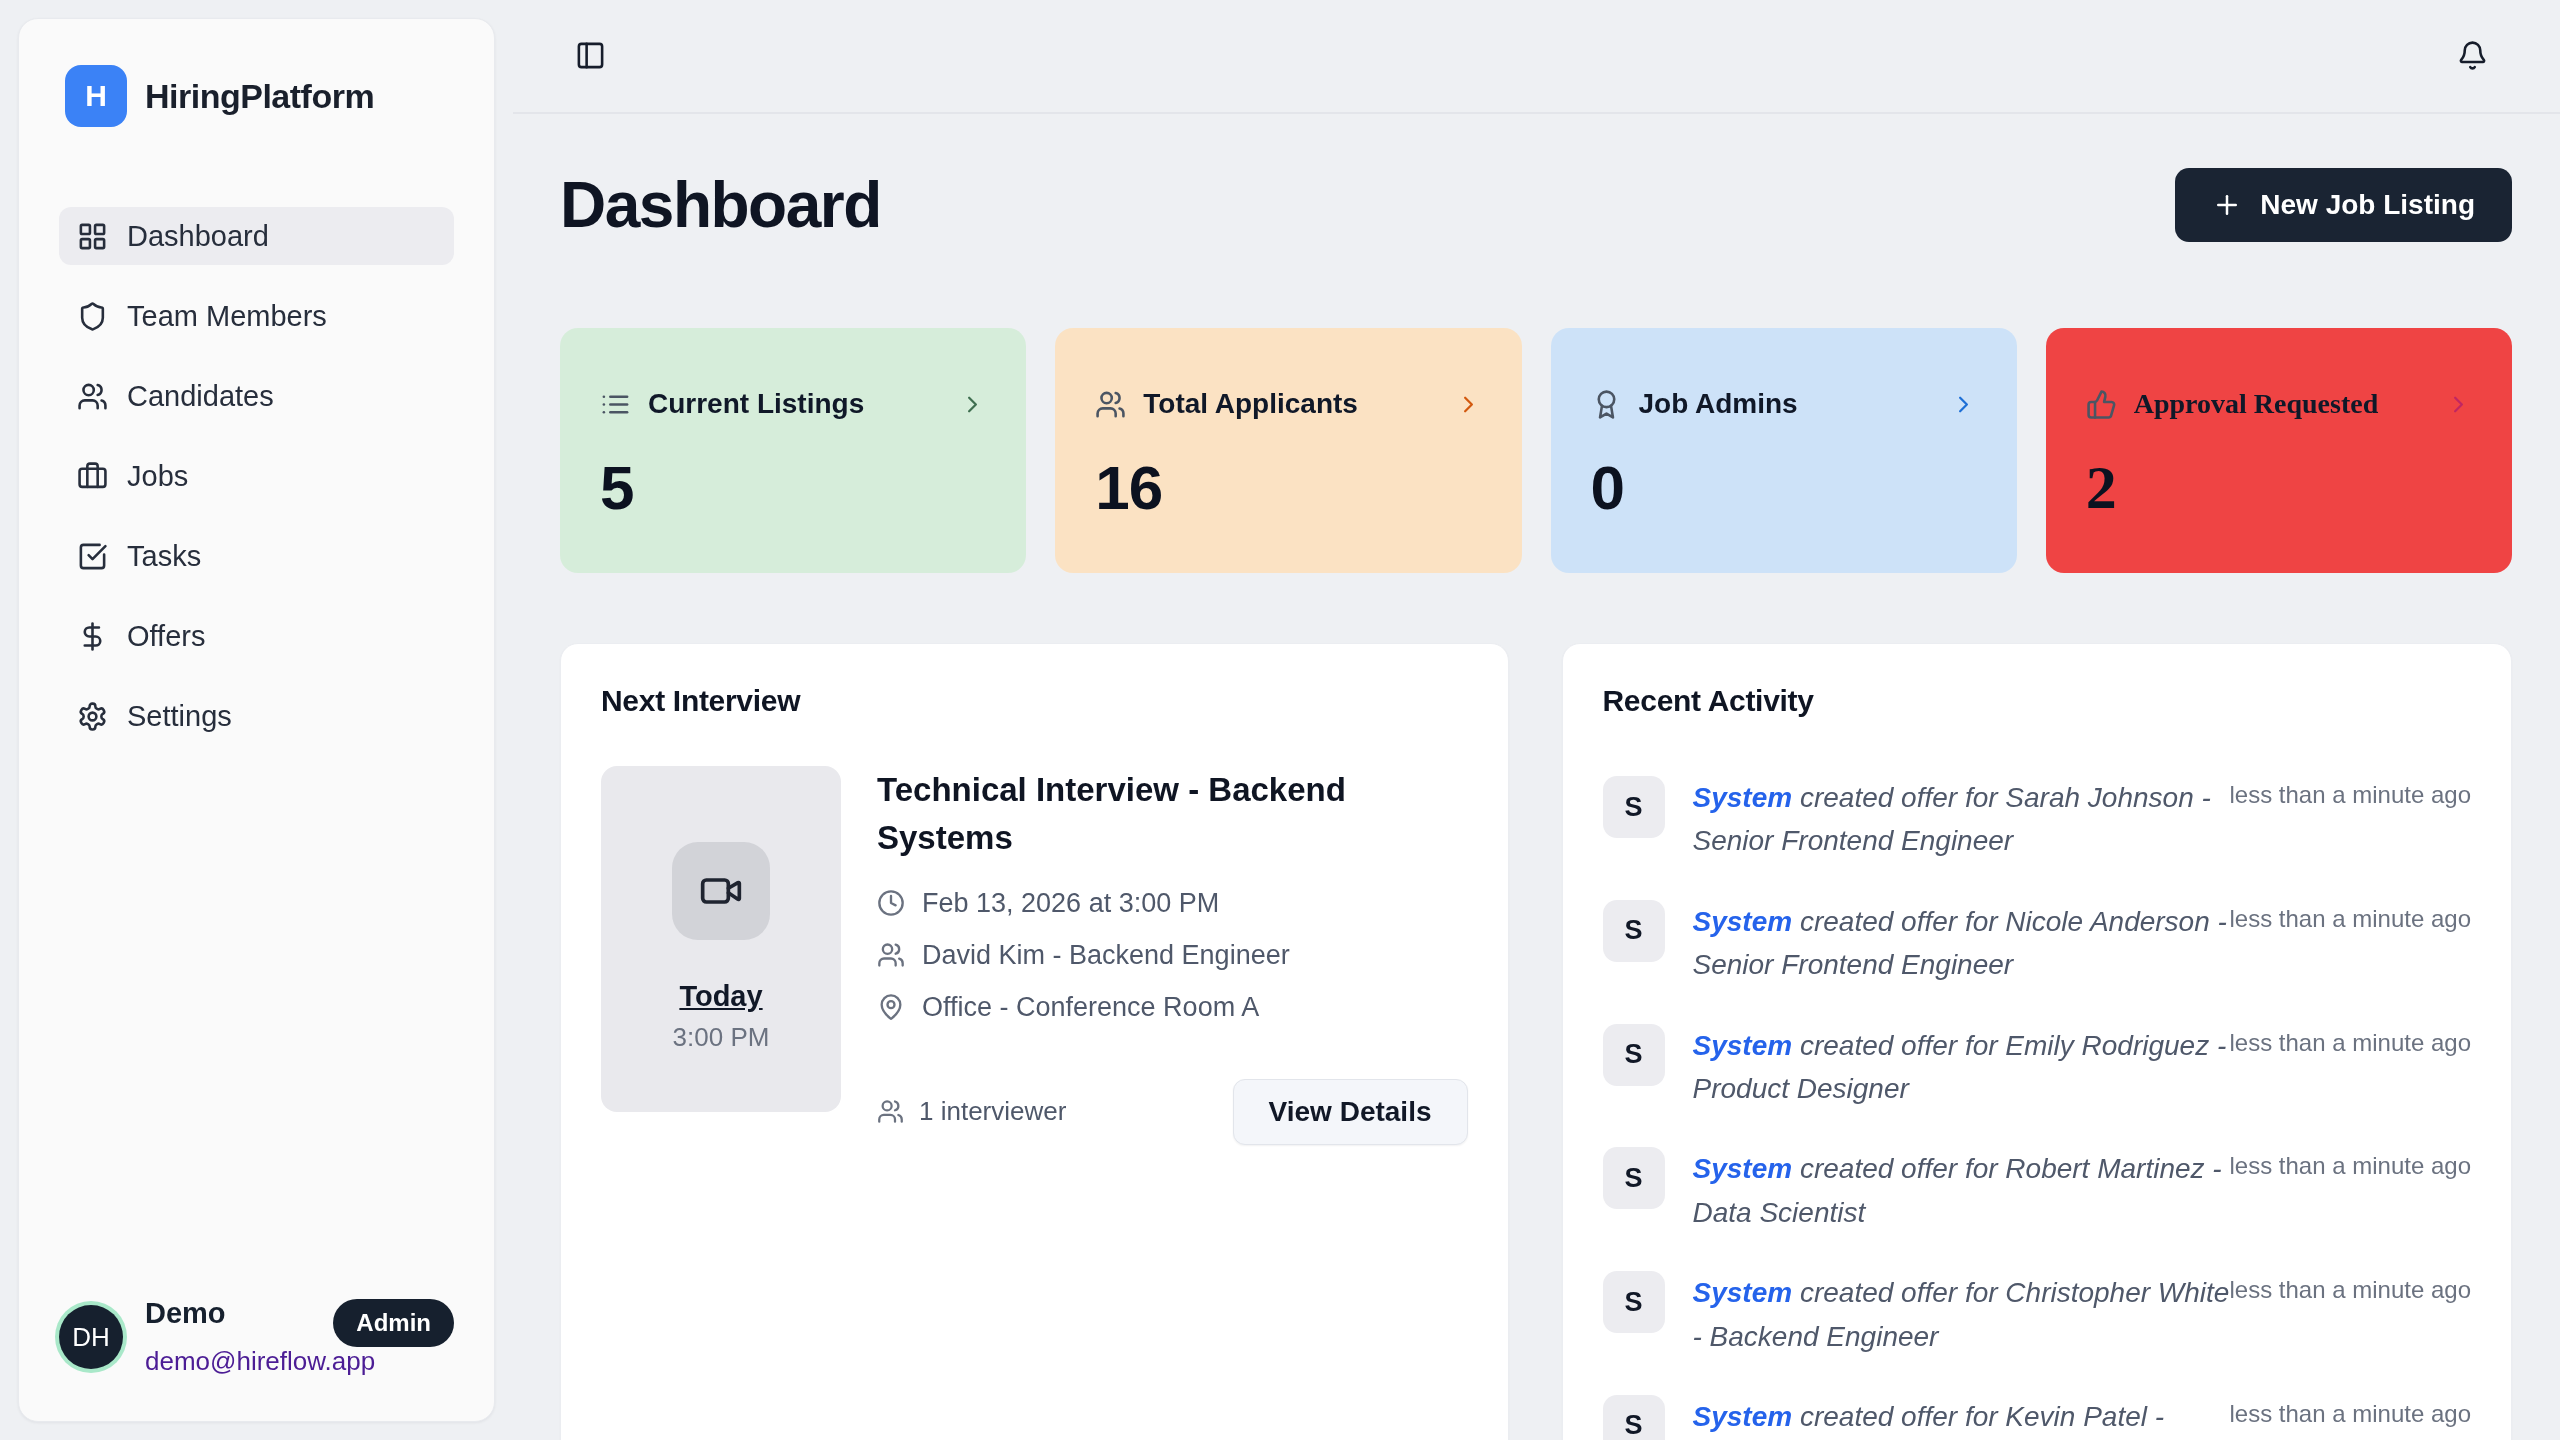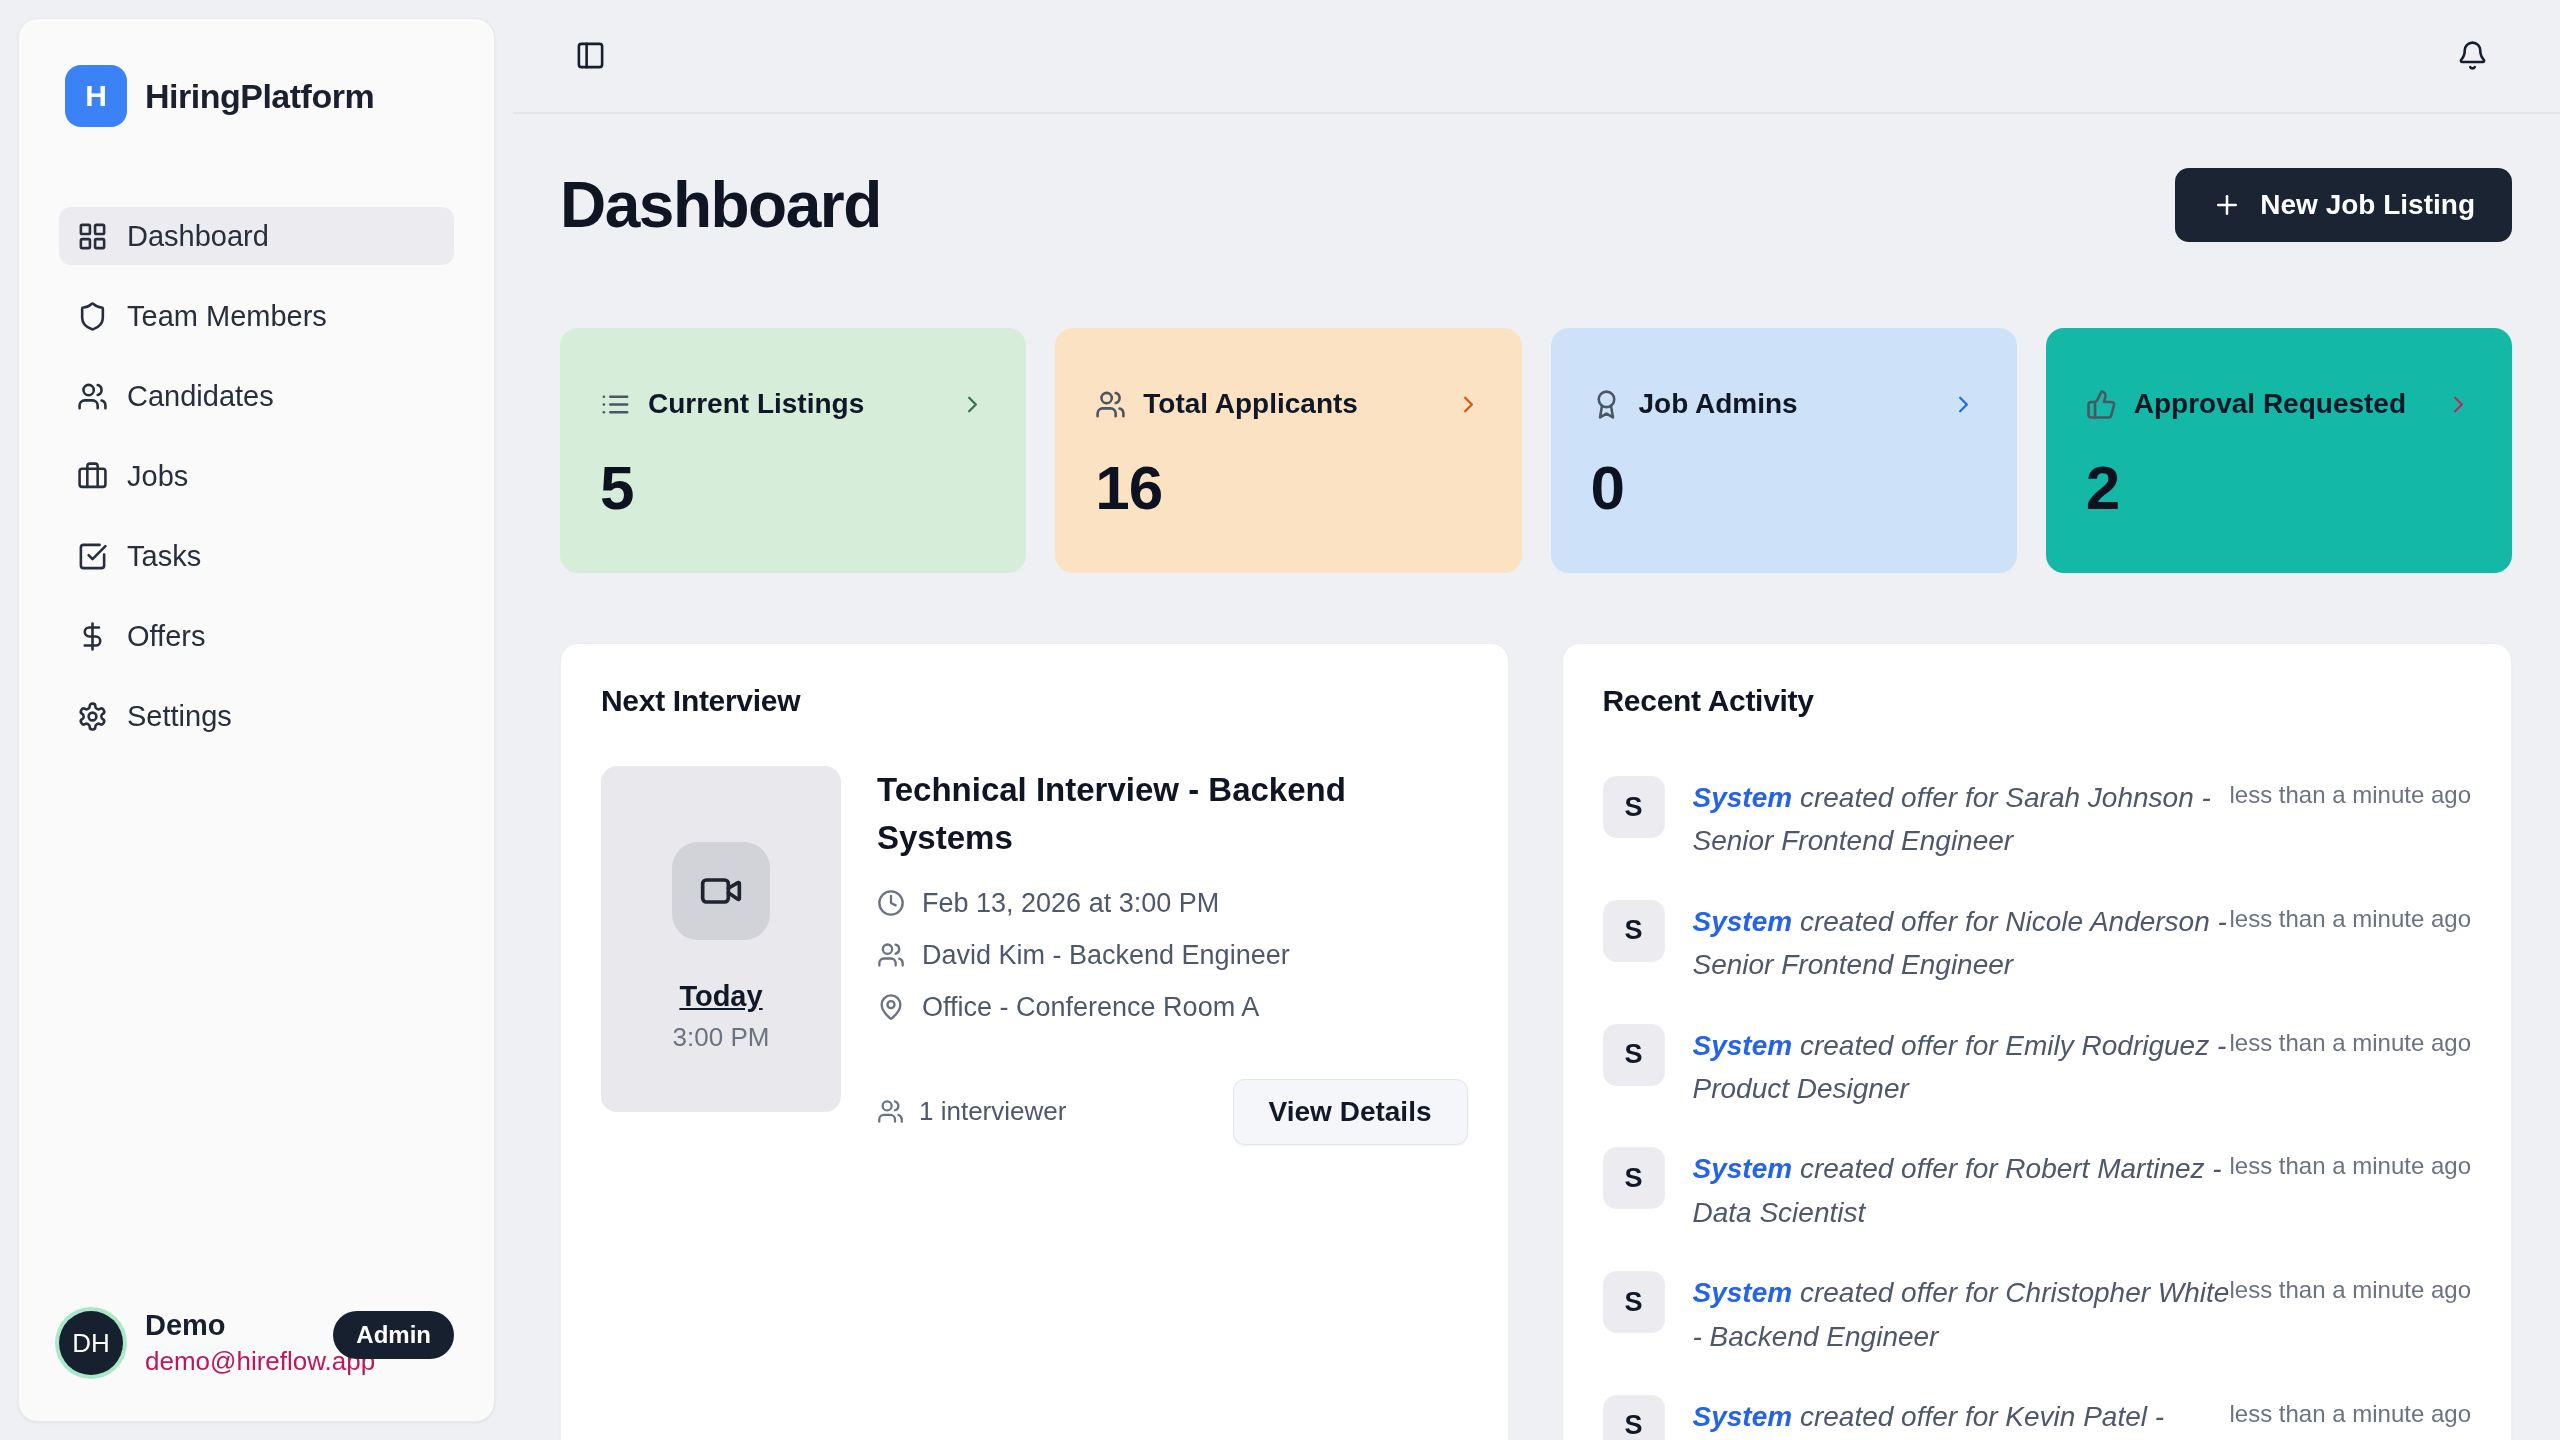--- a/index.html
+++ b/index.html
@@ -26,21 +26,21 @@
   .nav{margin-top:80px;padding:0 40px;display:flex;flex-direction:column;gap:22px;}
   .nav-item{display:flex;align-items:center;gap:19px;height:58px;padding:0 18px;border-radius:12px;
     color:#272e3c;font-size:29px;cursor:pointer;}
   .nav-item.active{background:#ececf0;}
   .nav-item .nicon{width:31px;height:31px;color:#272e3c;}
   .user-row{position:absolute;left:40px;right:40px;bottom:44px;display:flex;align-items:center;}
   .avatar{width:64px;height:64px;border-radius:50%;background:#16202e;color:#fff;font-size:26px;
     display:flex;align-items:center;justify-content:center;box-shadow:0 0 0 4px #a9e8c9;flex:none;}
   .user-meta{margin-left:22px;min-width:0;}
   .user-name{font-size:29px;font-weight:700;color:#16202e;}
-  .user-email{font-size:26px;color:#be185d;margin-top:4px;}
+  .user-email{font-size:26px;color:#4c1d95;margin-top:16px;}
   .admin-badge{margin-left:auto;align-self:flex-start;margin-top:2px;background:#16202e;color:#fff;
     font-size:24px;font-weight:700;padding:10px 23px;border-radius:999px;}
 
   
   .main{position:absolute;left:513px;top:0;right:0;bottom:0;}
   .topbar{height:112px;border-bottom:2px solid #e3e5ea;position:relative;}
   .icon-btn{position:absolute;background:transparent;border:none;padding:0;color:#161d2b;cursor:pointer;}
   .icon-btn .ic{width:31px;height:31px;}
   .toggle-btn{left:62px;top:40px;}
   .bell-btn{right:72px;top:40px;}
@@ -265,21 +265,21 @@
             </span>
             <span>Job Admins</span>
             <span class="stat-chevron ic" style="color:#1d6fd6">
               <svg viewBox="0 0 24 24" fill="none" stroke="currentColor" stroke-width="2" stroke-linecap="round" stroke-linejoin="round" aria-hidden="true">
                 <path d="m9 18 6-6-6-6"></path>
               </svg>
             </span>
           </div>
           <div class="stat-value">0</div>
         </div>
-        <div class="stat-card" style="background: #14b8a6;">
+        <div class="stat-card" style="background: #ef4444; font-family: Liberation Serif, serif;">
           <div class="stat-top">
             <span class="sicon ic">
               <svg viewBox="0 0 24 24" fill="none" stroke="currentColor" stroke-width="2" stroke-linecap="round" stroke-linejoin="round" aria-hidden="true">
                 <path d="M7 10v12"></path>
                 <path d="M15 5.88 14 10h5.83a2 2 0 0 1 1.92 2.56l-2.33 8A2 2 0 0 1 17.5 22H4a2 2 0 0 1-2-2v-8a2 2 0 0 1 2-2h2.76a2 2 0 0 0 1.79-1.11L12 2a3.13 3.13 0 0 1 3 3.88Z"></path>
               </svg>
             </span>
             <span>Approval Requested</span>
             <span class="stat-chevron ic" style="color:#c02662">
               <svg viewBox="0 0 24 24" fill="none" stroke="currentColor" stroke-width="2" stroke-linecap="round" stroke-linejoin="round" aria-hidden="true">

